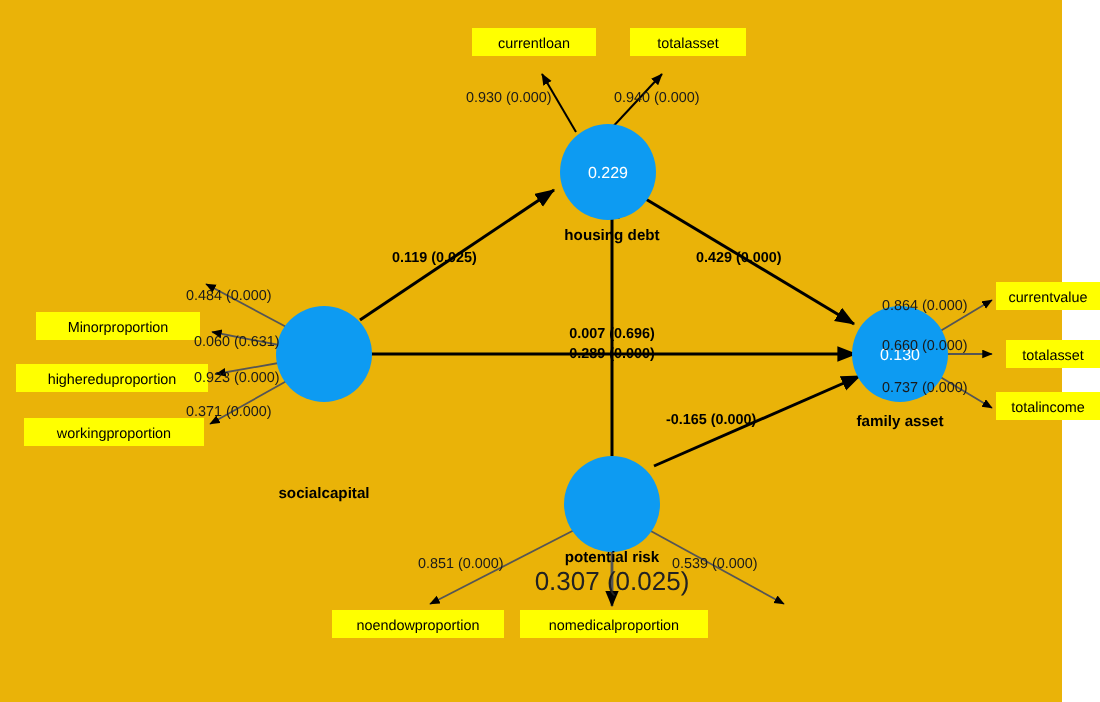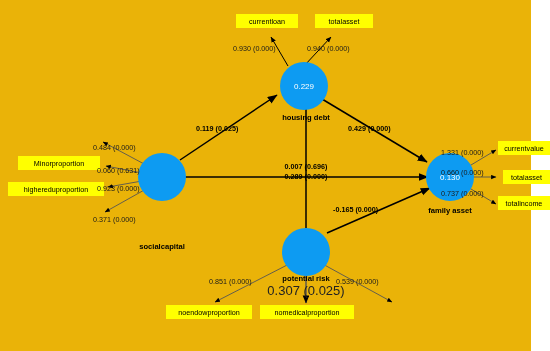--- a/index.html
+++ b/index.html
@@ -70,20 +70,21 @@
 
   <div class="obs" style="left:236px;top:14px;width:62px;">currentloan</div>
 
   <div class="obs" style="left:315px;top:14px;width:58px;">totalasset</div>
 
 
   <div class="obs" style="left:18px;top:156px;width:82px;">Minorproportion</div>
 
   <div class="obs" style="left:8px;top:182px;width:96px;">highereduproportion</div>
 
+  <div class="obs" style="left:12px;top:209px;width:90px;">workingproportion</div>
 
   <div class="obs" style="left:498px;top:141px;width:52px;">currentvalue</div>
 
   <div class="obs" style="left:503px;top:170px;width:47px;">totalasset</div>
 
   <div class="obs" style="left:498px;top:196px;width:52px;">totalincome</div>
 
   <div class="obs" style="left:166px;top:305px;width:86px;">noendowproportion</div>
 
   <div class="obs" style="left:260px;top:305px;width:94px;">nomedicalproportion</div>
@@ -105,23 +106,23 @@
   <div class="coef" style="left:233px;top:44px;">0.930 (0.000)</div>
 
   <div class="coef" style="left:307px;top:44px;">0.940 (0.000)</div>
 
   <div class="coef" style="left:93px;top:143px;">0.484 (0.000)</div>
 
   <div class="coef" style="left:97px;top:166px;">0.060 (0.631)</div>
 
   <div class="coef" style="left:97px;top:184px;">0.923 (0.000)</div>
 
-  <div class="coef" style="left:93px;top:215px;">0.371 (0.000)</div>
+  <div class="coef" style="left:93px;top:201px;">0.371 (0.000)</div>
 
-  <div class="coef" style="left:441px;top:148px;">1.331 (0.000)</div>
+  <div class="coef" style="left:441px;top:148px;">0.864 (0.000)</div>
 
   <div class="coef" style="left:441px;top:168px;">0.660 (0.000)</div>
 
   <div class="coef" style="left:441px;top:189px;">0.737 (0.000)</div>
 
   <div class="coef" style="left:209px;top:277px;">0.851 (0.000)</div>
 
   <div class="coef" style="left:336px;top:277px;">0.539 (0.000)</div>
 
   <div class="coef bold" style="left:196px;top:124px;">0.119 (0.025)</div>

